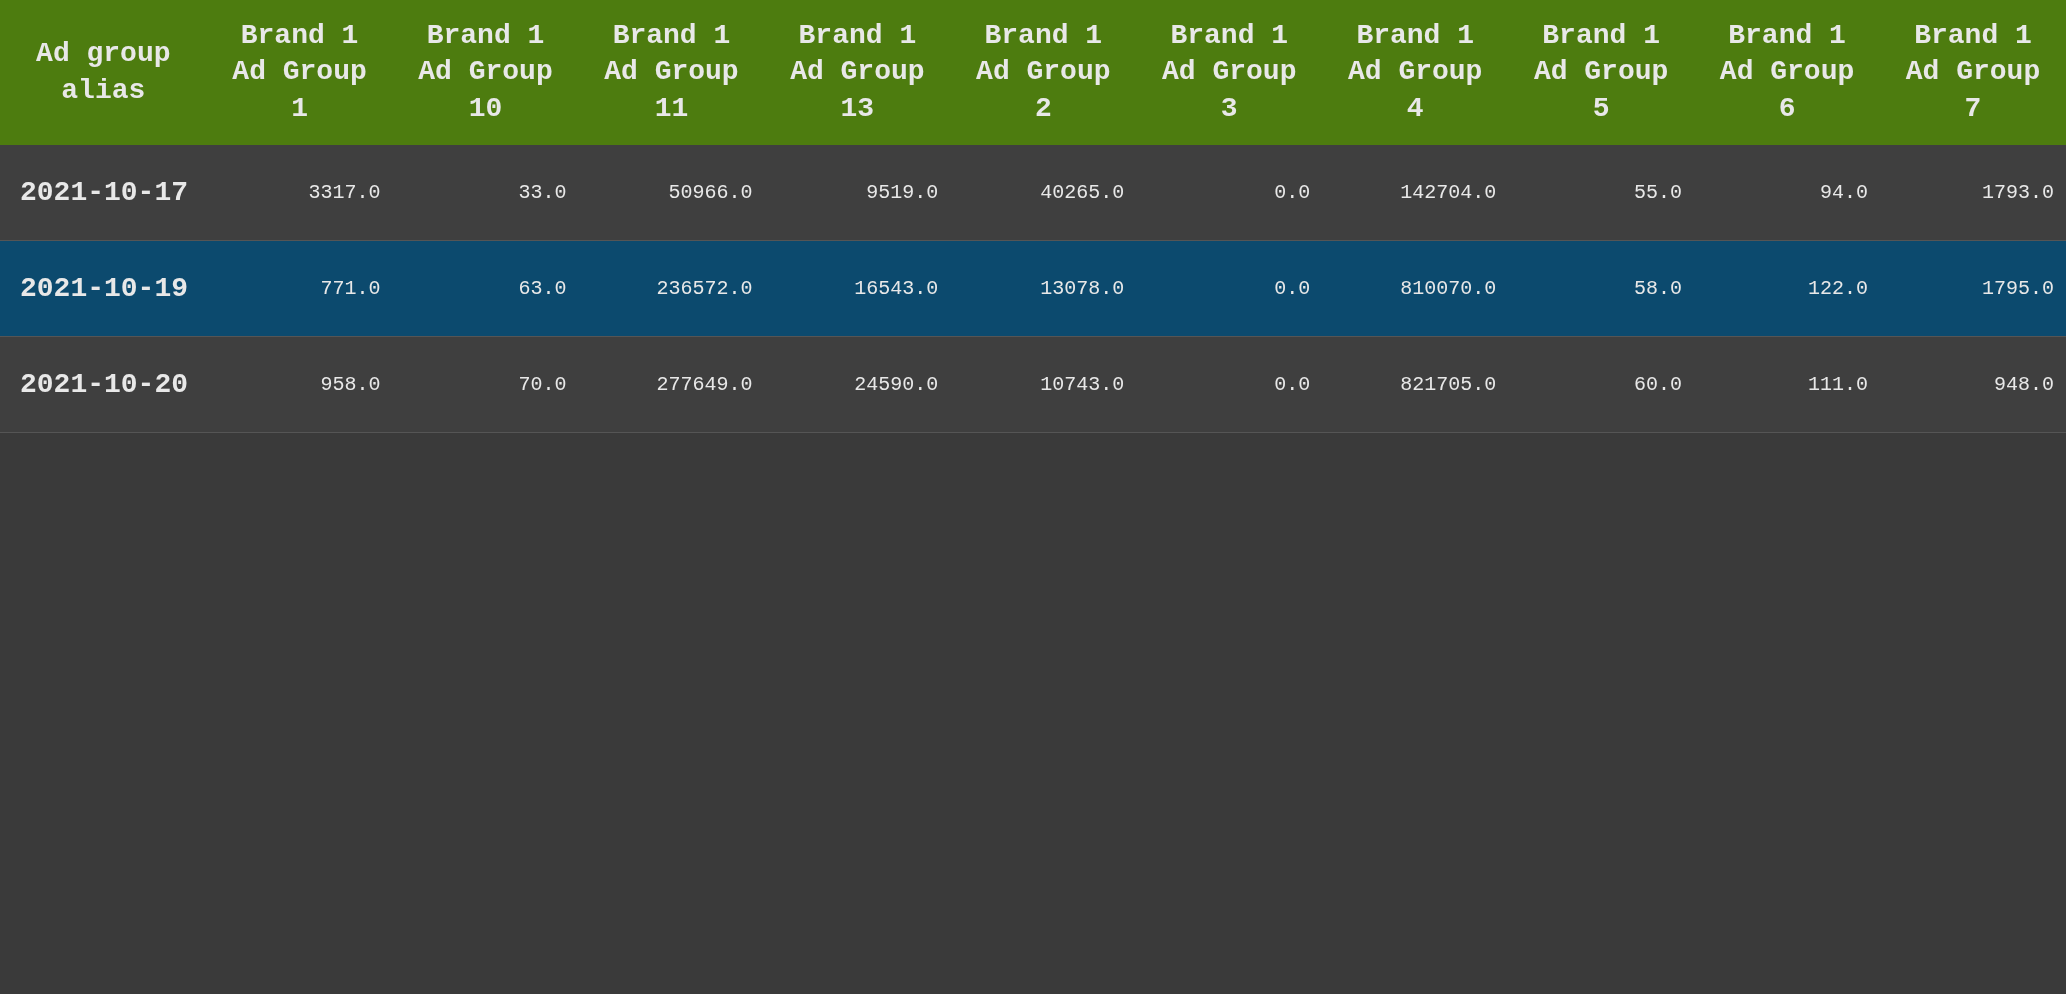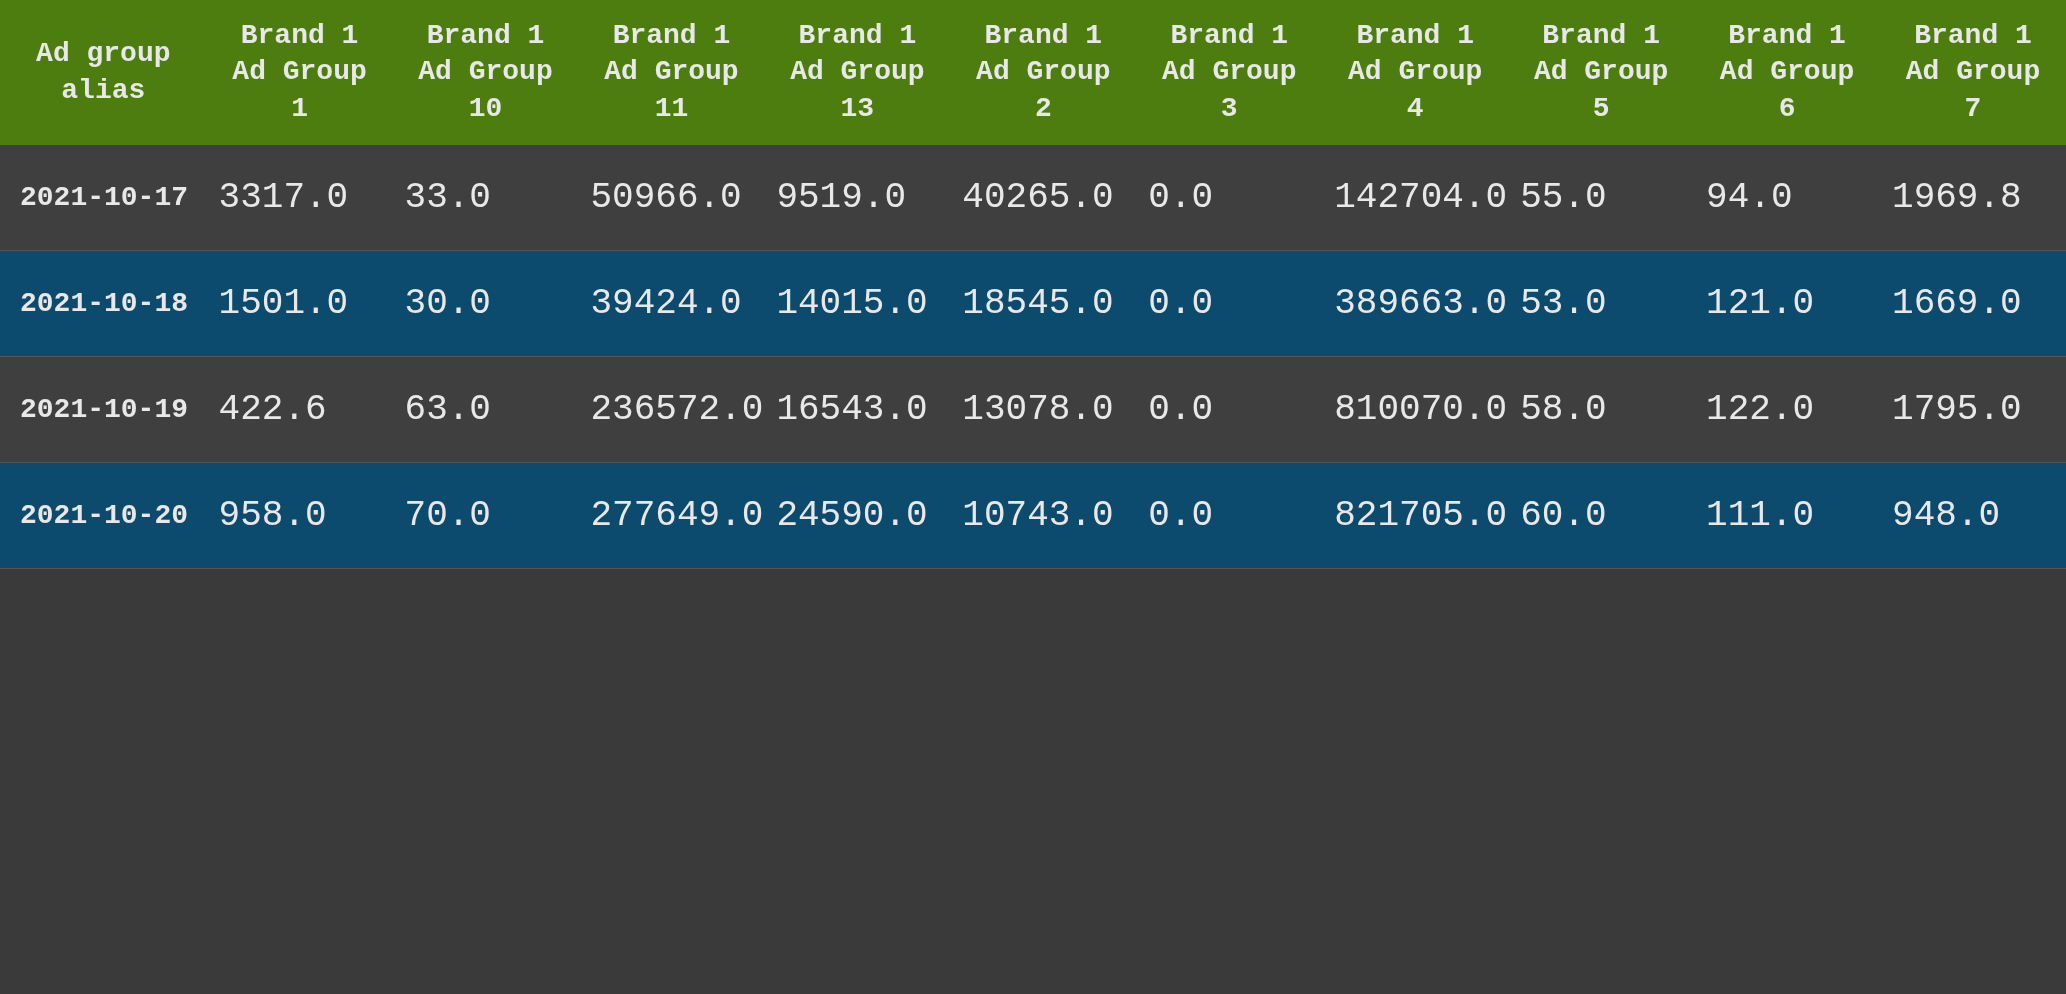--- a/index.html
+++ b/index.html
@@ -65,22 +65,22 @@
     tbody tr.data-row {
       background-color: #0c4a6e;
     }
 
     tbody tr.data-row:nth-child(odd) {
       background-color: #3f3f3f;
     }
 
     tbody tr.data-row td {
       padding: 32px 12px;
-      text-align: left;
-      font-size: 36px;
+      text-align: right;
+      font-size: 20px;
       color: #e8e8e8;
       border-bottom: 1px solid #555;
     }
 
     tbody tr.data-row td:first-child {
       font-weight: bold;
       text-align: left;
       padding-left: 20px;
       font-size: 28px;
     }
@@ -113,38 +113,25 @@
         <td>2021-10-17</td>
         <td>3317.0</td>
         <td>33.0</td>
         <td>50966.0</td>
         <td>9519.0</td>
         <td>40265.0</td>
         <td>0.0</td>
         <td>142704.0</td>
         <td>55.0</td>
         <td>94.0</td>
-        <td>1969.8</td>
-      </tr>
-      <tr class="data-row">
-        <td>2021-10-18</td>
-        <td>1501.0</td>
-        <td>30.0</td>
-        <td>39424.0</td>
-        <td>14015.0</td>
-        <td>18545.0</td>
-        <td>0.0</td>
-        <td>389663.0</td>
-        <td>53.0</td>
-        <td>121.0</td>
-        <td>1669.0</td>
+        <td>1793.0</td>
       </tr>
       <tr class="data-row">
         <td>2021-10-19</td>
-        <td>422.6</td>
+        <td>771.0</td>
         <td>63.0</td>
         <td>236572.0</td>
         <td>16543.0</td>
         <td>13078.0</td>
         <td>0.0</td>
         <td>810070.0</td>
         <td>58.0</td>
         <td>122.0</td>
         <td>1795.0</td>
       </tr>

